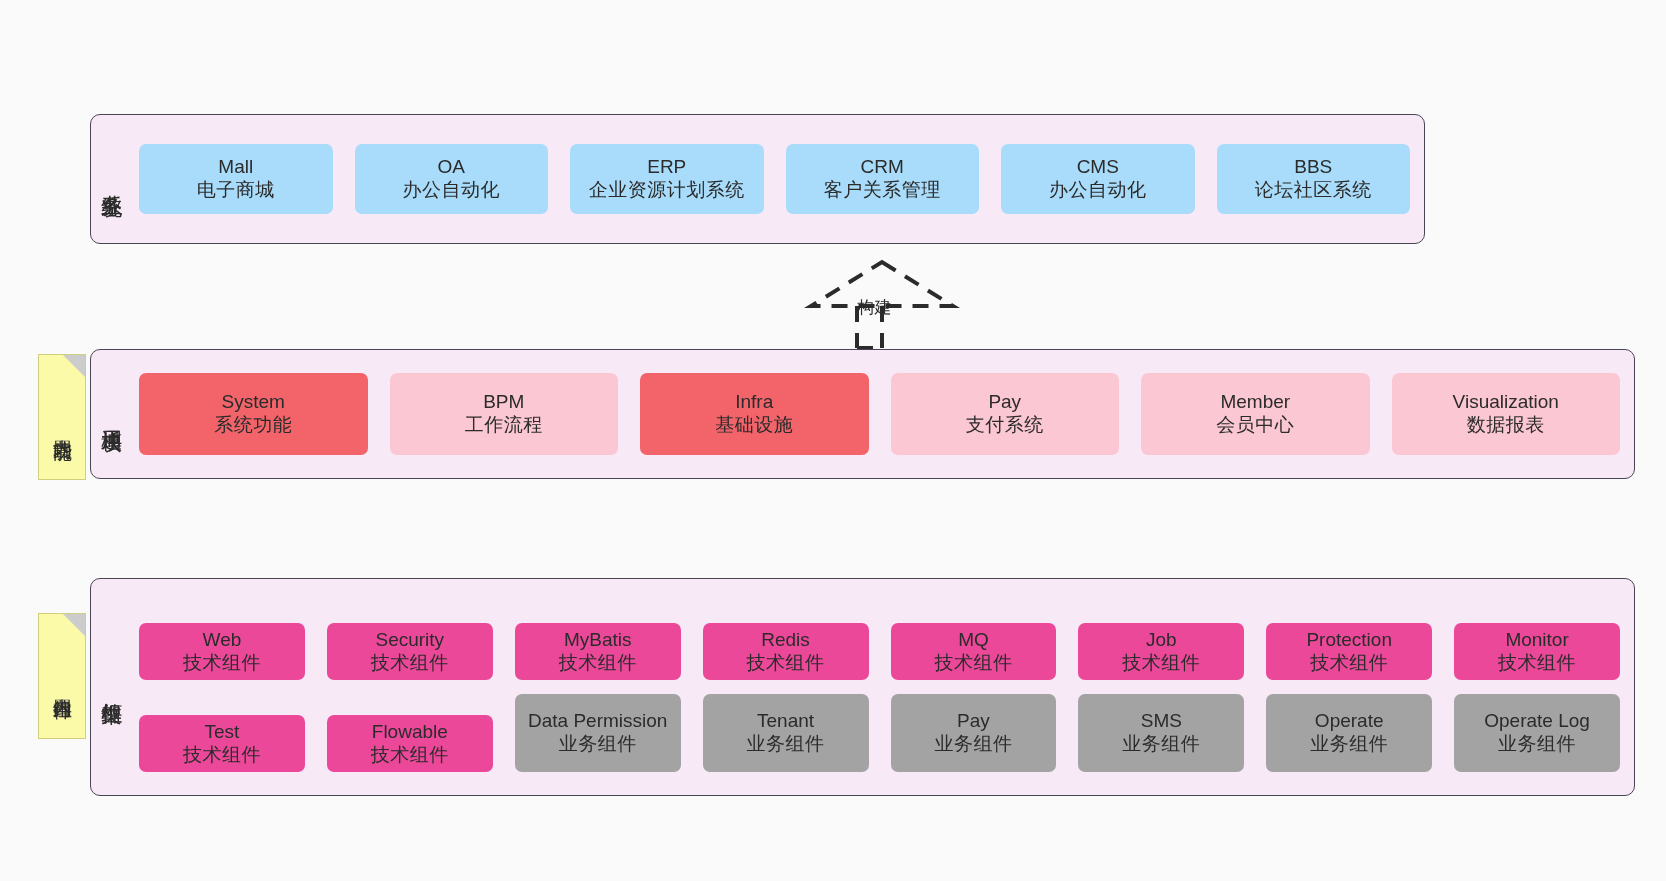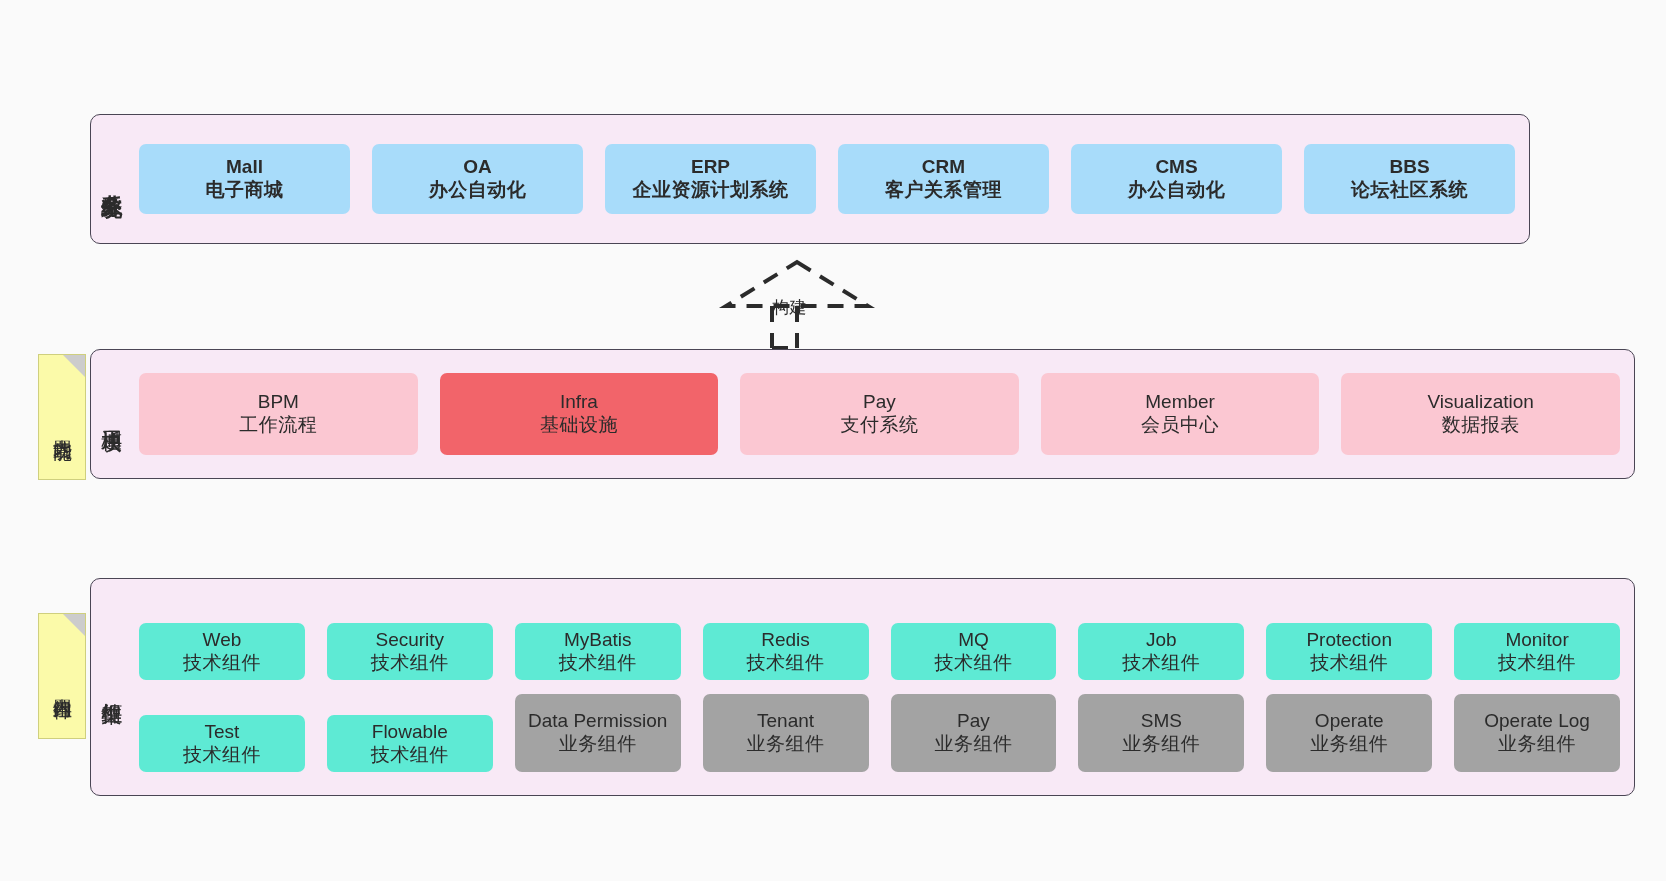--- a/index.html
+++ b/index.html
@@ -82,25 +82,25 @@
   }
   .node .cn {
     font-size: 19px;
     letter-spacing: 0.5px;
     text-align: center;
   }
 
   .fill-blue        { background: #a8dcfa; }
   .fill-red         { background: #f2646a; }
   .fill-pink        { background: #fbc7d2; }
-  .fill-green       { background: #5eead4; margin-top: 21px; }
+  .fill-green       { background: #ec4899; margin-top: 21px; }
   .fill-green-light { background: #a3a3a3; }
 
   
-  #layer-business  { left: 90px;  top: 114px; width: 1440px; height: 130px; font-weight: bold; }
+  #layer-business  { left: 90px;  top: 114px; width: 1335px; height: 130px; }
   #layer-modules   { left: 90px;  top: 349px; width: 1545px; height: 130px; }
   #layer-framework { left: 90px;  top: 578px; width: 1545px; height: 218px; }
 
   #layer-business  .row { height: 70px; }
   #layer-modules   .row { height: 82px; }
   #layer-framework .row { height: 78px; }
 
   
   .note {
     position: absolute;
@@ -139,21 +139,21 @@
   .arrow svg { display: block; overflow: visible; }
   .arrow .arrow-label {
     position: absolute;
     font-size: 17px;
     color: #2b2b2b;
     background: transparent;
     white-space: nowrap;
     letter-spacing: 0.5px;
     user-select: none;
   }
-  #arrow-build    { left: 712px; top: 258px; width: 170px; height: 90px; }
+  #arrow-build    { left: 797px; top: 258px; width: 170px; height: 90px; }
   #arrow-realize  { left: 770px; top: 488px; width: 170px; height: 90px; }
   #arrow-build   .arrow-label { left: 60px; top: 38px; }
   #arrow-realize .arrow-label { left: 60px; top: 38px; }
 </style>
 </head>
 <body>
 
 <div class="canvas">
 
   <div class="layer" id="layer-business">
@@ -198,20 +198,24 @@
 
   <div class="note" id="note-functions">
     <span class="fold"></span>
     <span>内置功能</span>
   </div>
 
   <div class="layer" id="layer-modules">
     <div class="layer-title">通用模块</div>
     <div class="layer-body">
       <div class="row">
+        <div class="node fill-red">
+          <span class="en">System</span>
+          <span class="cn">系统功能</span>
+        </div>
         <div class="node fill-pink">
           <span class="en">BPM</span>
           <span class="cn">工作流程</span>
         </div>
         <div class="node fill-red">
           <span class="en">Infra</span>
           <span class="cn">基础设施</span>
         </div>
         <div class="node fill-pink">
           <span class="en">Pay</span>

